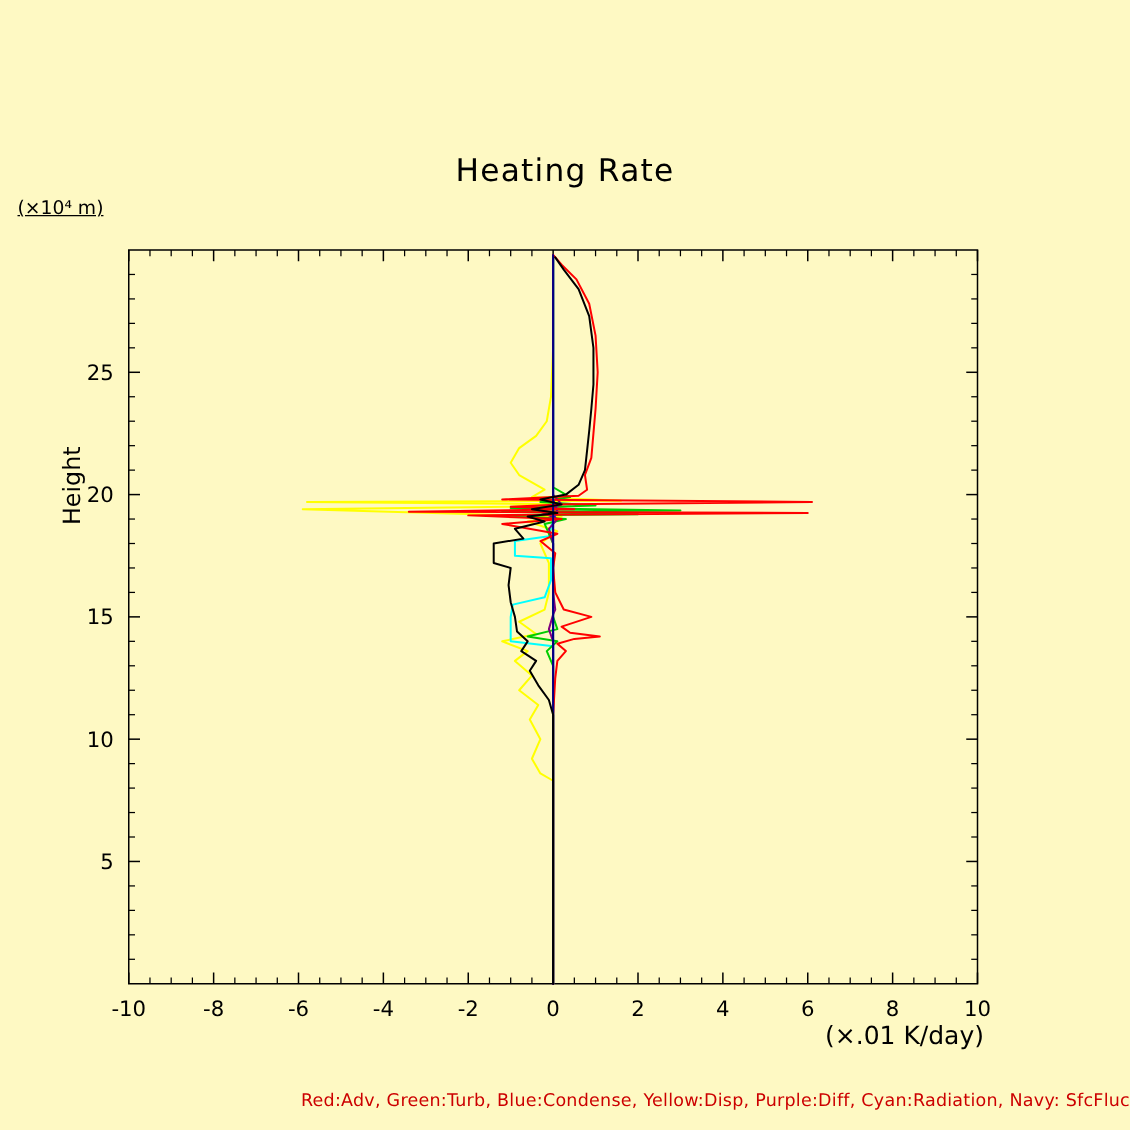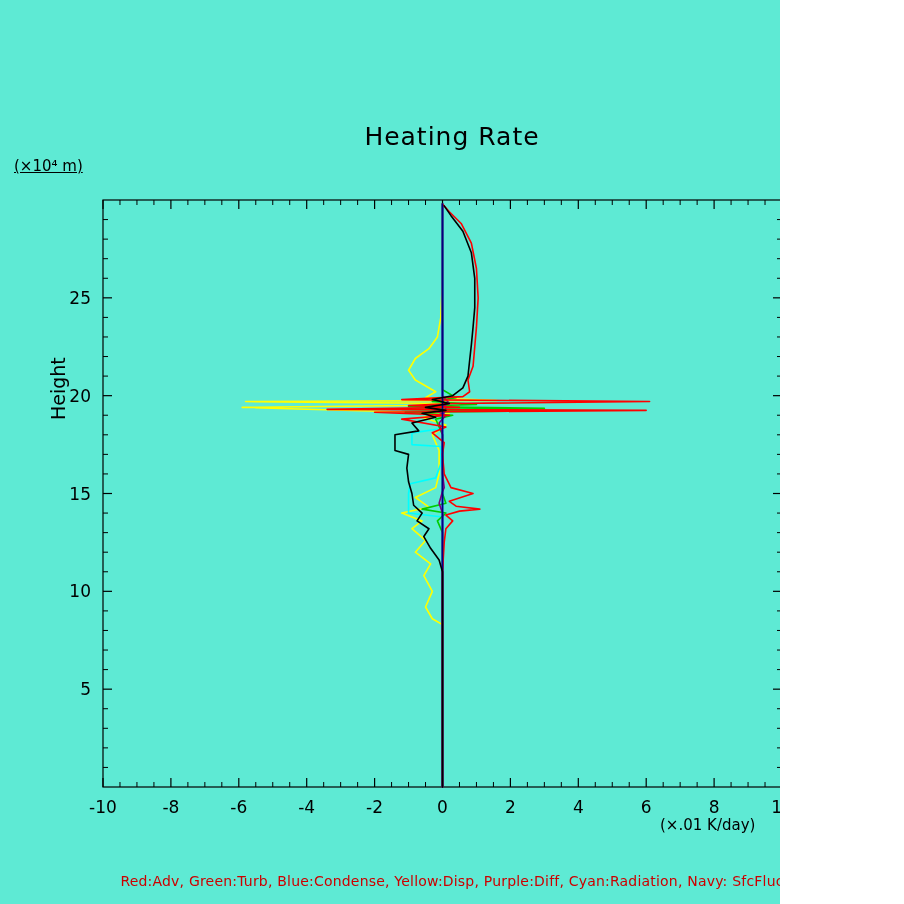--- a/index.html
+++ b/index.html
@@ -2,23 +2,23 @@
 <html><head>
 <meta charset="utf-8">
 <style>
   html, body {
     margin: 0;
     padding: 0;
     background: #ffffff;
   }
   #page {
     position: relative;
-    width: 780px;
+    width: 904px;
     height: 904px;
-    background: #5eead4;
+    background: #fef9c3;
     font-family: "DejaVu Sans", sans-serif;
     overflow: hidden;
   }
   .chart-title {
     position: absolute;
     top: 122px;
     left: 0;
     width: 904px;
     text-align: center;
     font-size: 25px;
@@ -40,29 +40,29 @@
     font-size: 19px;
     color: #000000;
     transform: rotate(-90deg);
     transform-origin: left top;
     white-space: nowrap;
   }
   .xlabel-units {
     position: absolute;
     top: 816px;
     left: 660px;
-    font-size: 15px;
+    font-size: 20px;
     color: #000000;
   }
   .caption {
     position: absolute;
     top: 873px;
     left: 0;
     width: 904px;
-    text-align: center;
+    text-align: right;
     font-size: 14px;
     color: #cc0000;
     letter-spacing: 0.2px;
   }
   svg.plot {
     position: absolute;
     left: 0;
     top: 0;
   }
   .tick-text {

